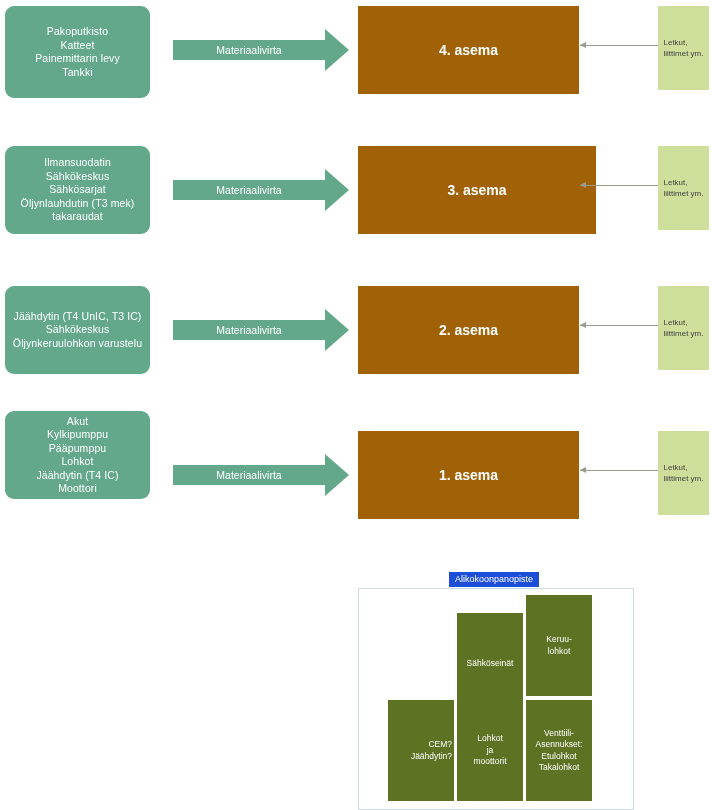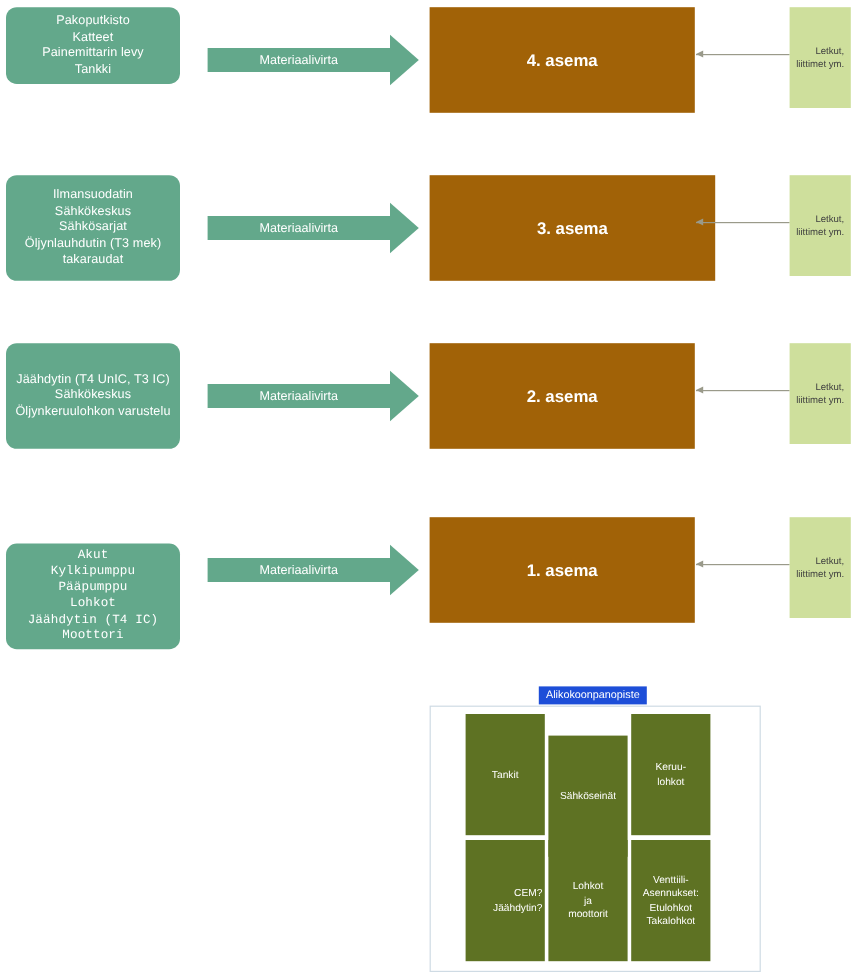--- a/index.html
+++ b/index.html
@@ -94,21 +94,21 @@
   
   .acc-box {
     position: absolute;
     background: #cedf9c;
     color: #3f3f3f;
     font-size: 8px;
     line-height: 11px;
     display: flex;
     align-items: center;
     justify-content: center;
-    text-align: right;
+    text-align: left;
     box-sizing: border-box;
     padding: 2px;
   }
 
   
   .connector {
     position: absolute;
     height: 1px;
     background: #9a9a8a;
   }
@@ -152,21 +152,21 @@
     box-sizing: border-box;
     padding: 2px;
   }
   .sub-cell .lines { width: 100%; }
 </style>
 </head>
 <body>
 
 <div class="canvas">
 
-  <div class="comp-box" style="left:5px; top:6px; width:145px; height:64px;">
+  <div class="comp-box" style="left:5px; top:6px; width:145px; height:92px;">
     <div class="lines">
         <div>Pakoputkisto</div>
         <div>Katteet</div>
         <div>Painemittarin levy</div>
         <div>Tankki</div>
       </div>
   </div>
 
   <div class="flow-arrow" style="left:173px; top:29px; width:176px; height:42px;">
     <div class="shaft"></div>
@@ -239,21 +239,21 @@
   <div class="connector" style="left:580px; top:325px; width:78px;"></div>
   <div class="connector-head" style="left:580px; top:322px;"></div>
 
   <div class="acc-box" style="left:658px; top:286px; width:51px; height:84px;">
     <div class="lines">
         <div>Letkut,</div>
         <div>liittimet ym.</div>
       </div>
   </div>
 
-  <div class="comp-box" style="left:5px; top:453px; width:145px; height:88px;font-family:Liberation Mono, monospace;">
+  <div class="comp-box" style="left:5px; top:411px; width:145px; height:88px;">
     <div class="lines">
         <div>Akut</div>
         <div>Kylkipumppu</div>
         <div>Pääpumppu</div>
         <div>Lohkot</div>
         <div>Jäähdytin (T4 IC)</div>
         <div>Moottori</div>
       </div>
   </div>
 
@@ -276,25 +276,20 @@
         <div>liittimet ym.</div>
       </div>
   </div>
 
   <div class="subassembly-title" style="left:449px; top:572px;">
     <span>Alikokoonpanopiste</span>
   </div>
 
   <div class="subassembly-frame" style="left:358px; top:588px; width:276px; height:222px;"></div>
 
-  <div class="sub-cell" style="left:388px; top:595px; width:66px; height:101px;">
-    <div class="lines">
-        <div>Tankit</div>
-      </div>
-  </div>
 
   <div class="sub-cell" style="left:457px; top:613px; width:66px; height:101px;">
     <div class="lines">
         <div>Sähköseinät</div>
       </div>
   </div>
 
   <div class="sub-cell" style="left:526px; top:595px; width:66px; height:101px;">
     <div class="lines">
         <div>Keruu-</div>

